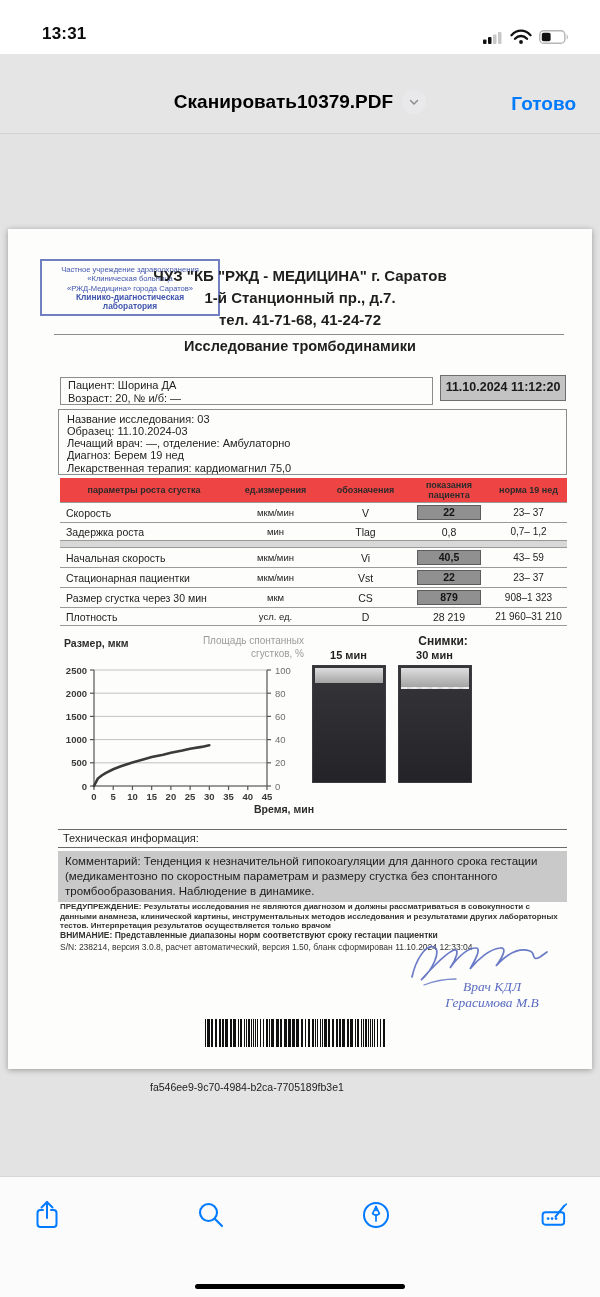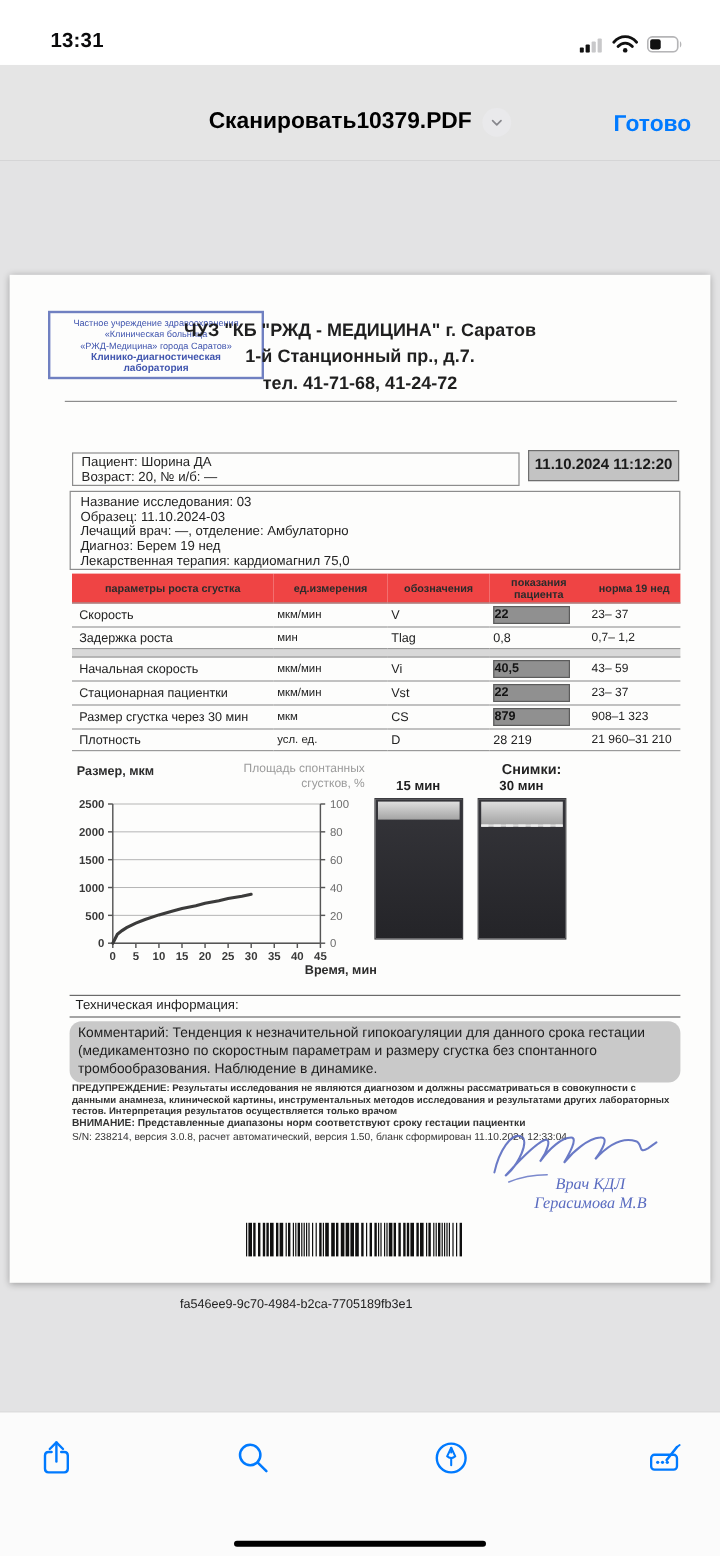--- a/index.html
+++ b/index.html
@@ -41,21 +41,21 @@
                  padding:1px 7px; font-size:11px; line-height:12.5px; }
   .date-box { position:absolute; left:432px; top:146px; width:126px; height:26px; background:#c3c3c3;
               border:1.5px solid #6e6e6e; font-size:12.5px; font-weight:700; text-align:center; line-height:23px; color:#1a1a1a; }
   .study-box { position:absolute; left:50px; top:180px; width:509px; height:66px; border:1.5px solid #8d8d8d;
                padding:2.5px 8px; font-size:11px; line-height:12.3px; }
 
   
   .params-table { position:absolute; left:52px; top:249px; width:507px; border-collapse:collapse; table-layout:fixed;
                   border-bottom:1px solid #9a9a9a; }
   .params-table th { background:#ef4444; font-size:9px; font-weight:700; color:#2b2b2b; padding:2px 1px; }
-  .params-table td { border-top:1px solid #9a9a9a; padding:2px 3px; font-size:10.5px; text-align:left;
+  .params-table td { border-top:1px solid #9a9a9a; padding:2px 3px; font-size:10.5px; text-align:center;
                      color:#222; height:18px; line-height:12px; }
   .c-param { text-align:left !important; padding-left:6px !important; }
   .c-unit { font-size:9.5px !important; }
   .c-norm { font-size:10px !important; }
   .gsep td { height:7px !important; background:#d8d8d8; padding:0 !important; }
   .hl { display:inline-block; min-width:64px; background:#909090; border:1px solid #5c5c5c;
         color:#141414; font-weight:600; font-size:10.5px; line-height:13px; }
 
   
   .chart-svg { position:absolute; left:36px; top:404px; width:310px; height:190px; overflow:visible; }
@@ -76,21 +76,21 @@
   .snap-label { font-size:11px; font-weight:700; text-align:center; color:#1f1f1f; height:14px; }
   .cuv { width:74px; height:118px; margin:2px auto 0; background:linear-gradient(#35353a,#242428);
          border:1px solid #3c3c40; padding:2px; }
   .band { background:linear-gradient(#dedede,#a4a4a4); }
   .band.dash { border-bottom:2px dashed #ededed; }
 
   
   .tech-head { position:absolute; left:50px; top:600px; width:509px; border-top:1.3px solid #6a6a6a;
                border-bottom:1.3px solid #6a6a6a; font-size:11px; padding:2px 5px 3px; color:#1f1f1f; }
   .tech-comment { position:absolute; left:50px; top:622px; width:509px; background:#c9c9c9;
-                  font-size:11.5px; line-height:15px; padding:3px 7px; color:#1c1c1c;border-radius:10px; }
+                  font-size:11.5px; line-height:15px; padding:3px 7px; color:#1c1c1c; }
   .tech-warning { position:absolute; left:52px; top:673px; width:507px; font-size:8px; line-height:9.6px; color:#333; font-weight:700; }
   .tech-attention { position:absolute; left:52px; top:701px; width:507px; font-size:8.5px; color:#333; font-weight:600; }
   .tech-sn { position:absolute; left:52px; top:713px; width:507px; font-size:8.5px; color:#333; }
 
   
   .sig-svg { position:absolute; left:396px; top:712px; width:150px; height:48px; overflow:visible; }
   .sig-role, .sig-name { position:absolute; left:408px; width:152px; text-align:center; font-family:"Liberation Serif",serif;
                          font-style:italic; font-size:13.5px; color:#5a6cc0; }
   .sig-role { top:750px; }
   .sig-name { top:766px; }
@@ -159,20 +159,21 @@
       <div>«РЖД-Медицина» города Саратов»</div>
       <div class="b">Клинико-диагностическая</div>
       <div class="b">лаборатория</div>
     </div>
 
     <div class="doc-header">
       <div class="h1">ЧУЗ "КБ "РЖД - МЕДИЦИНА" г. Саратов</div>
       <div class="h1">1-й Станционный пр., д.7.</div>
       <div class="h1">тел. 41-71-68, 41-24-72</div>
       <hr class="rule">
+      <div class="study">Исследование тромбодинамики</div>
     </div>
 
     <div class="patient-box">
       <div>Пациент: Шорина ДА</div>
       <div>Возраст: 20, № и/б: —</div>
     </div>
     <div class="date-box">11.10.2024 11:12:20</div>
 
     <div class="study-box">
       <div>Название исследования: 03</div>

